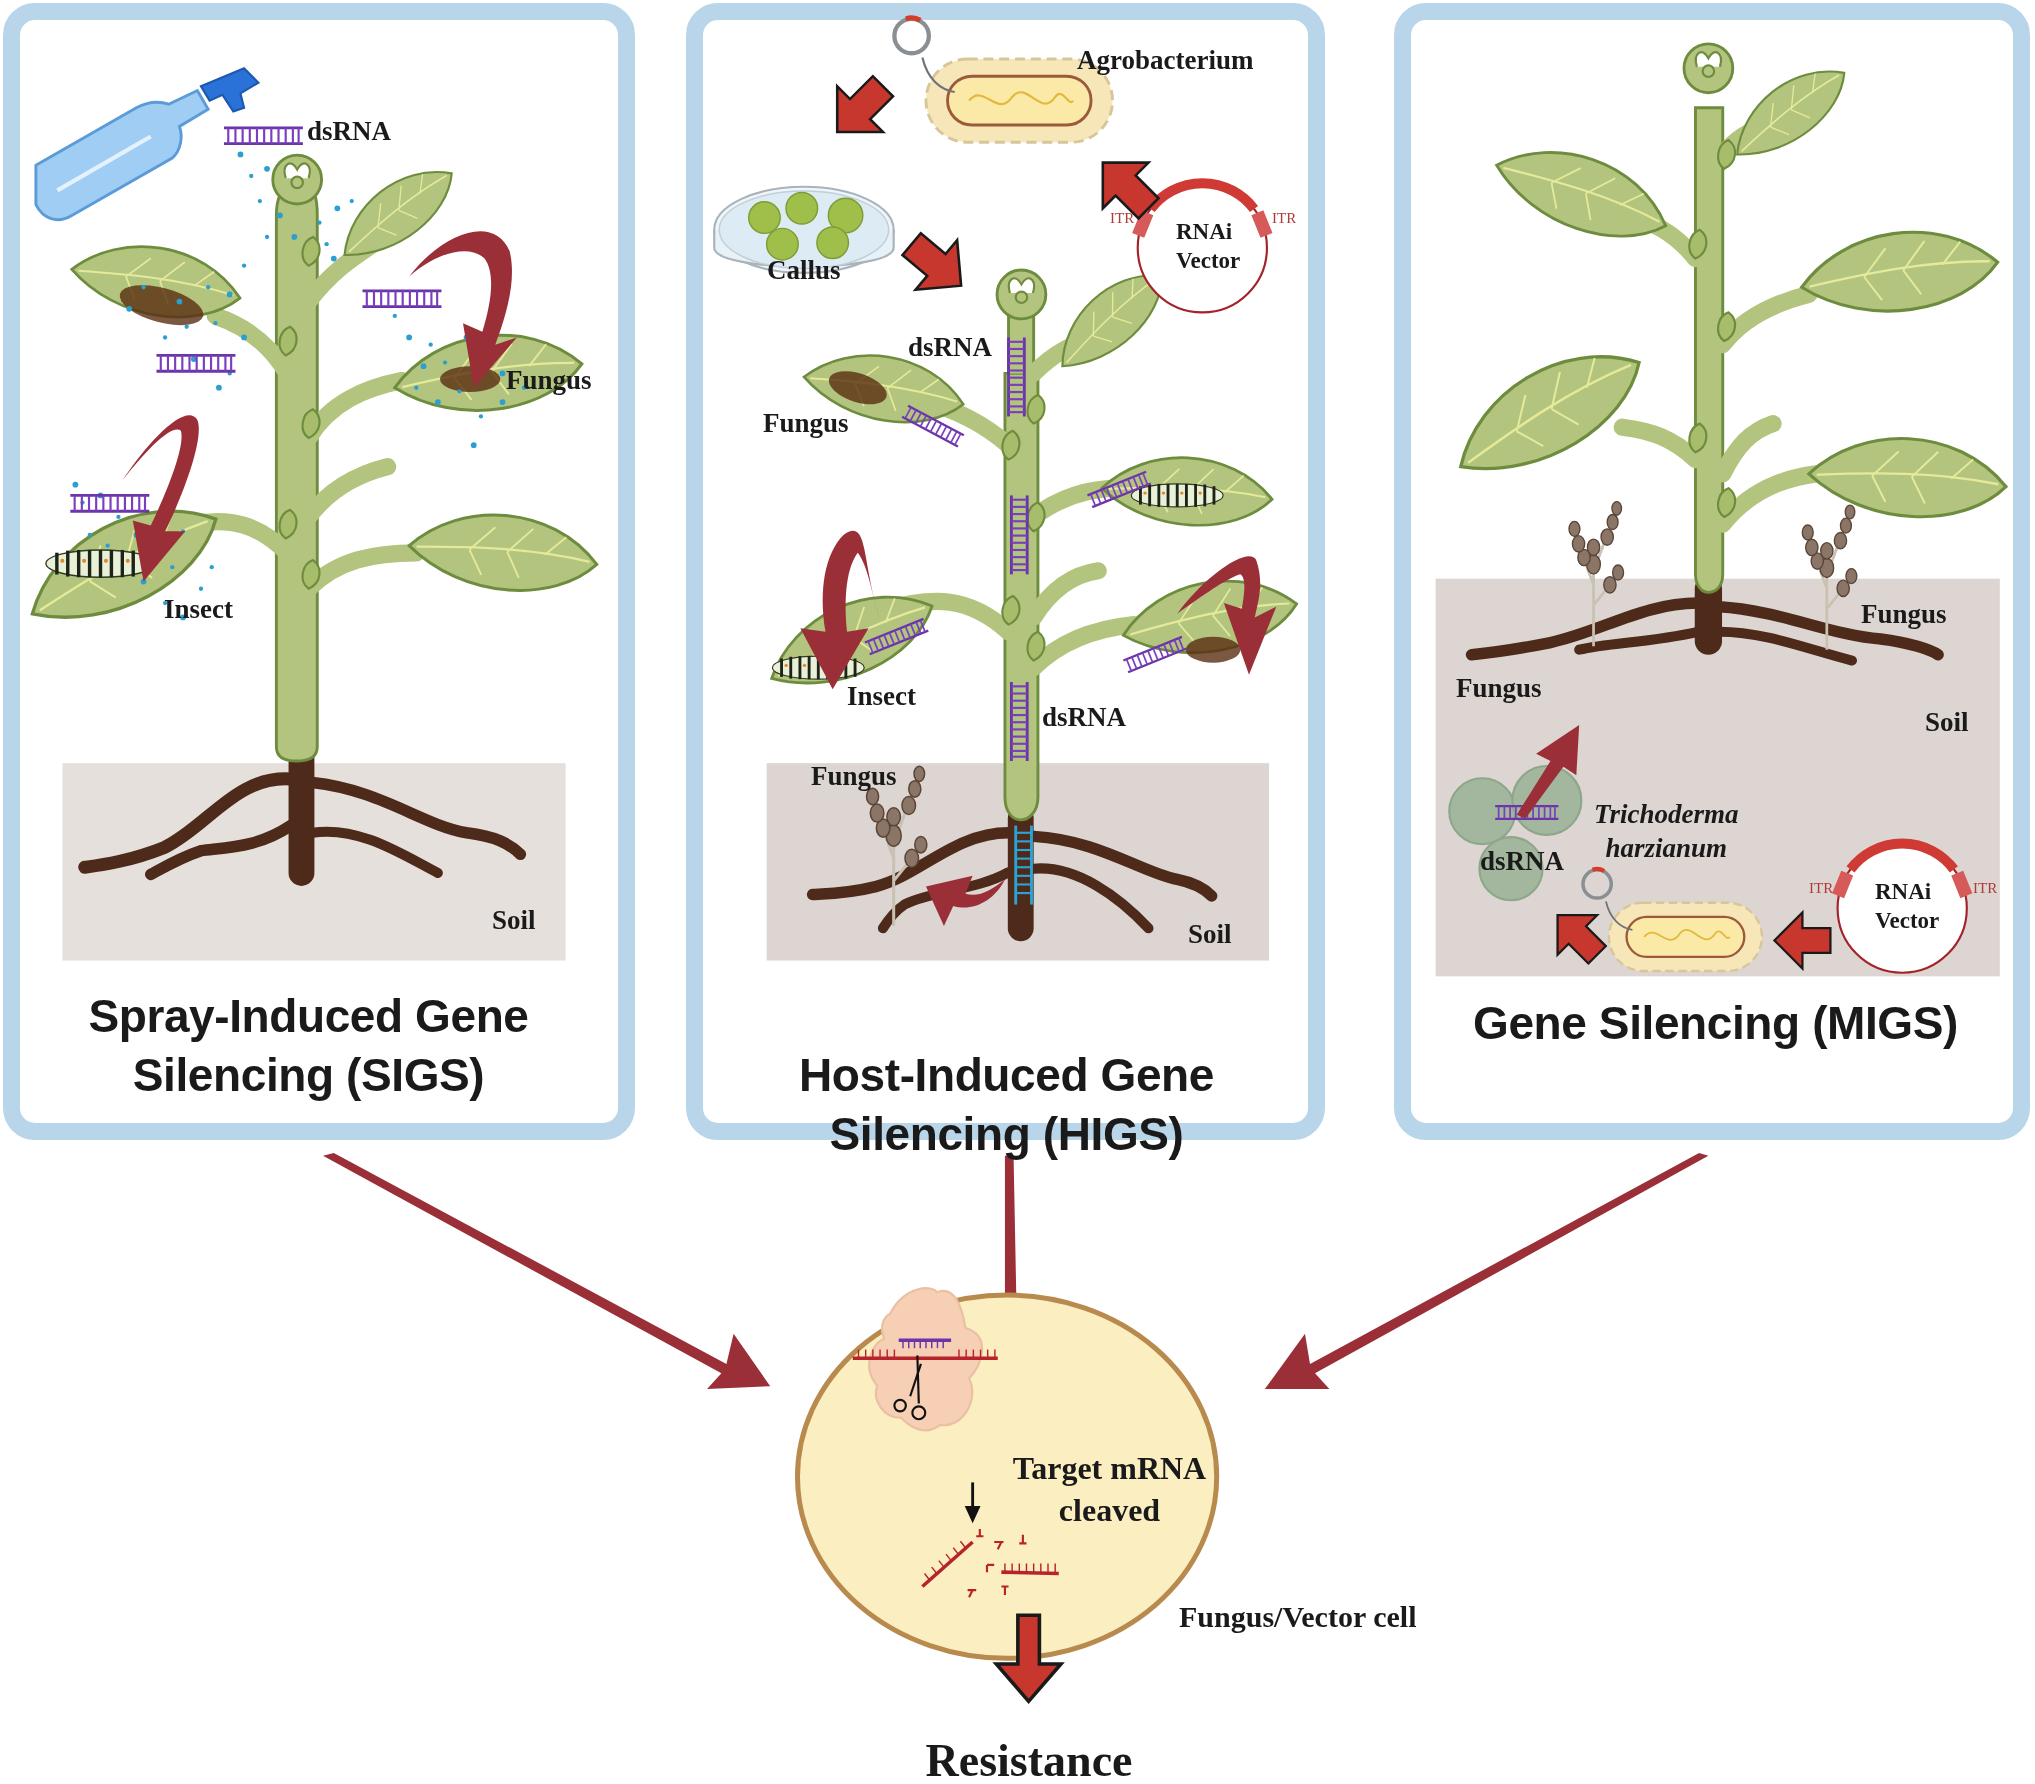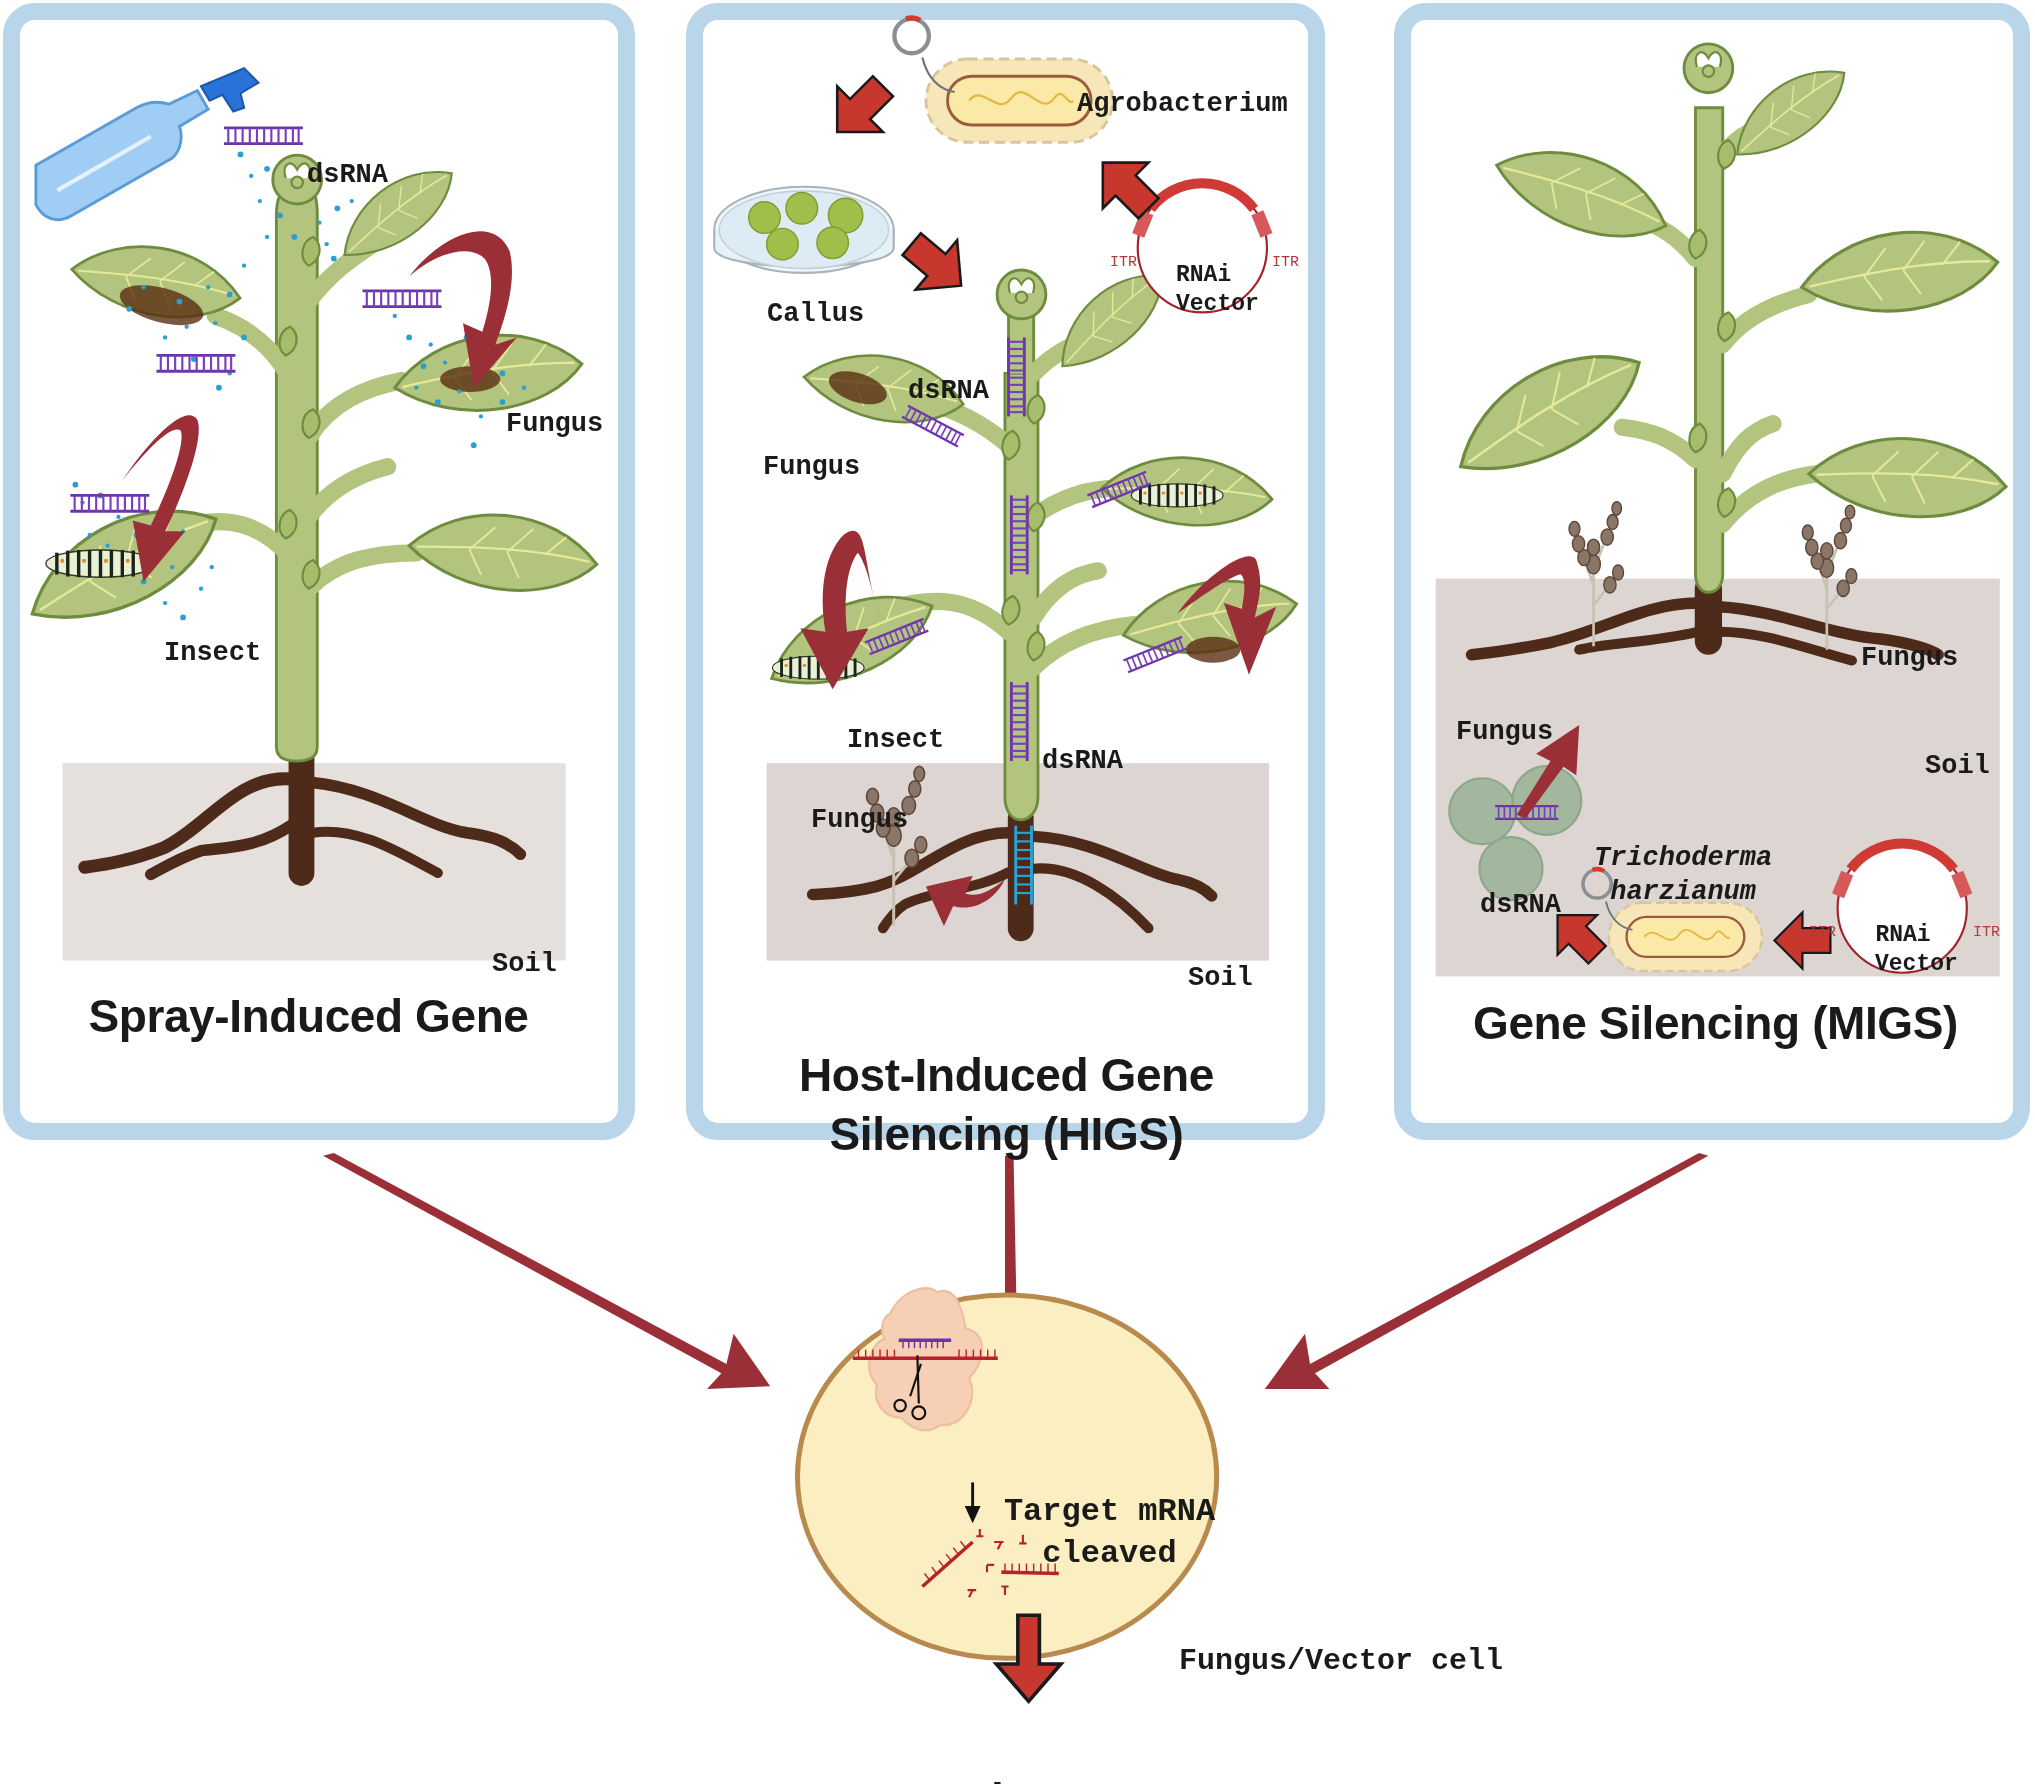--- a/index.html
+++ b/index.html
@@ -3,21 +3,21 @@
 <meta charset="utf-8">
 <style>
   html, body { margin:0; padding:0; background:#ffffff; }
   body { width:2035px; height:1784px; position:relative; overflow:hidden; font-family:"Liberation Sans", sans-serif; }
   .panel { position:absolute; top:2.9px; height:1137px; box-sizing:border-box; border:17px solid #b9d5ea; border-radius:32px; background:#ffffff; }
   #p1 { left:2.9px; width:632px; }
   #p2 { left:686px; width:639px; }
   #p3 { left:1394px; width:636px; }
   svg.layer { position:absolute; left:0; top:0; }
   .title { position:absolute; text-align:center; font-weight:bold; color:#1a1a1a; font-size:46px; line-height:59px; font-family:"Liberation Sans", sans-serif; letter-spacing:-0.4px; }
-  .lbl { position:absolute; font-weight:bold; color:#1a1a1a; font-family:Liberation Mono, monospace; white-space:nowrap;margin-top:44px; }
+  .lbl { position:absolute; font-weight:bold; color:#1a1a1a; font-family:Liberation Serif, serif; white-space:nowrap; }
   .lbl-m { font-size:27px; }
   .lbl-s { font-size:23px; }
   .lbl-xs { font-size:15px; color:#b03a3a; font-weight:normal; }
   .ital { font-style:italic; }
 </style>
 </head>
 <body>
 
 <div class="panel" id="p1"></div>
 <div class="panel" id="p2"></div>
@@ -438,20 +438,21 @@
 
   <path d="M1418,2250 L1448,2250 L1448,2318 L1478,2318 L1433,2370 L1388,2318 L1418,2318 Z" fill="#c8372d" stroke="#1a1a1a" stroke-width="5"></path>
 </svg>
 
 <div class="lbl lbl-m" style="left:307px;top:116px;">dsRNA</div>
 <div class="lbl lbl-m" style="left:506px;top:365px;">Fungus</div>
 <div class="lbl lbl-m" style="left:164px;top:594px;">Insect</div>
 <div class="lbl lbl-m" style="left:492px;top:905px;">Soil</div>
 <div class="title" style="left:21.5px;width:574px;top:987px;">
   <div>Spray-Induced Gene</div>
+  <div>Silencing (SIGS)</div>
 </div>
 
 <div class="lbl lbl-m" style="left:1077px;top:45px;">Agrobacterium</div>
 <div class="lbl lbl-m" style="left:767px;top:255px;">Callus</div>
 <div class="lbl lbl-s" style="left:1176px;top:217px;text-align:center;width:54px;line-height:29px;">
   <div>RNAi</div>
   <div>Vector</div>
 </div>
 <div class="lbl lbl-xs" style="left:1110px;top:210px;">ITR</div>
 <div class="lbl lbl-xs" style="left:1272px;top:210px;">ITR</div>

